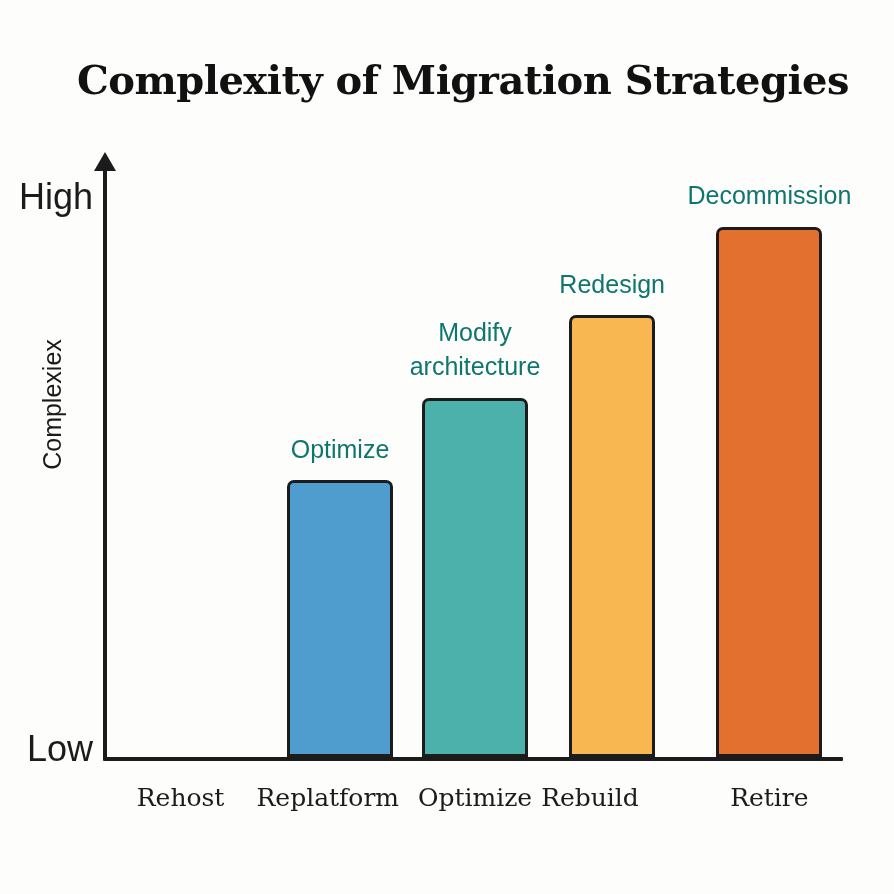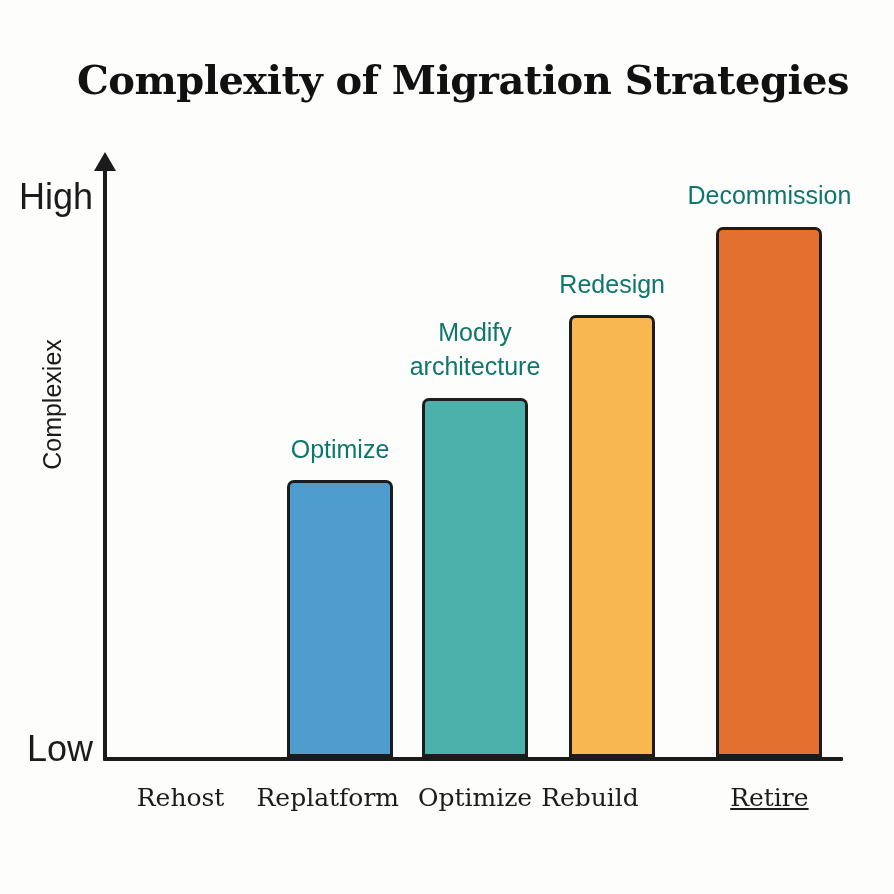--- a/index.html
+++ b/index.html
@@ -197,14 +197,14 @@
         <div class="bar-annotation" style="bottom: 544.1px;">
           <div>Decommission</div>
         </div>
       </div>
     </div>
 
 <div class="x-tick-label" style="left: 180.6px;">Rehost</div>
     <div class="x-tick-label" style="left: 327.8px;">Replatform</div>
     <div class="x-tick-label" style="left: 475px;">Optimize</div>
     <div class="x-tick-label" style="left: 590px;">Rebuild</div>
-    <div class="x-tick-label" style="left: 769.4px; text-decoration: underline;">Retire</div>
+    <div class="x-tick-label" style="left: 769.4px;">Retire</div>
   </div>
 
 </body></html>

